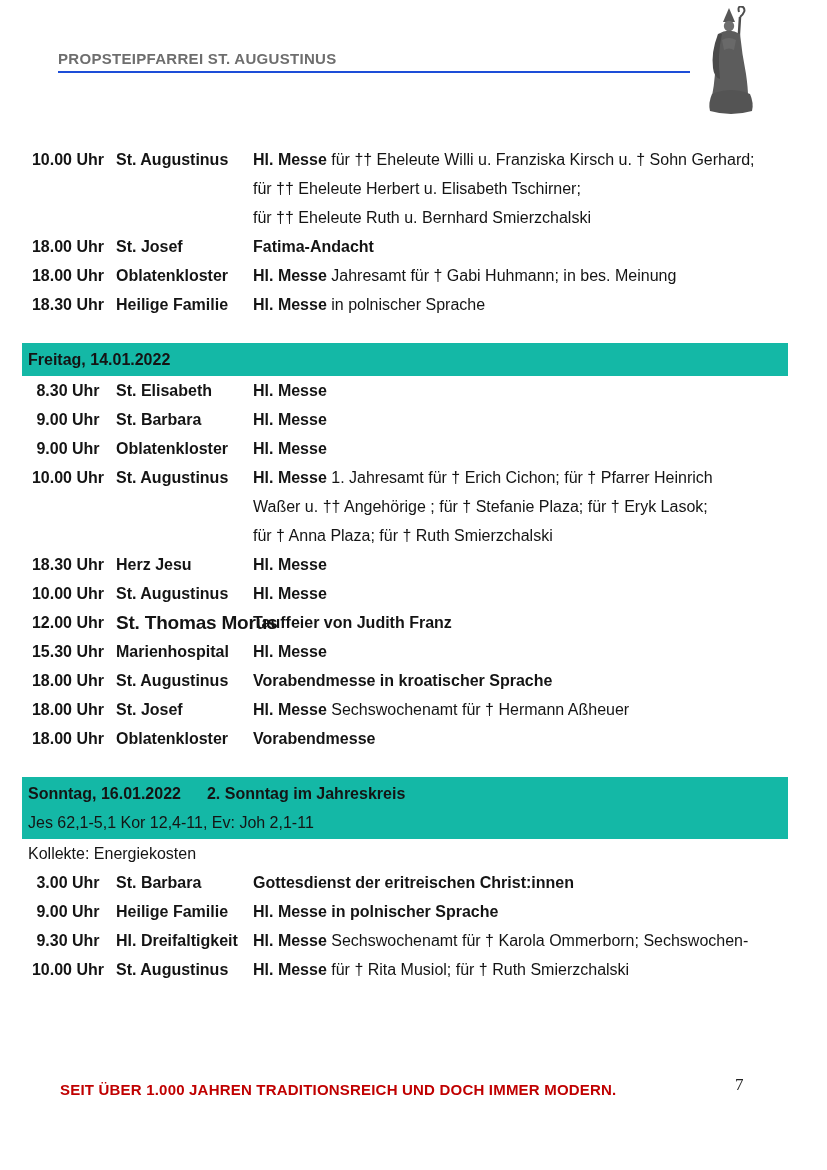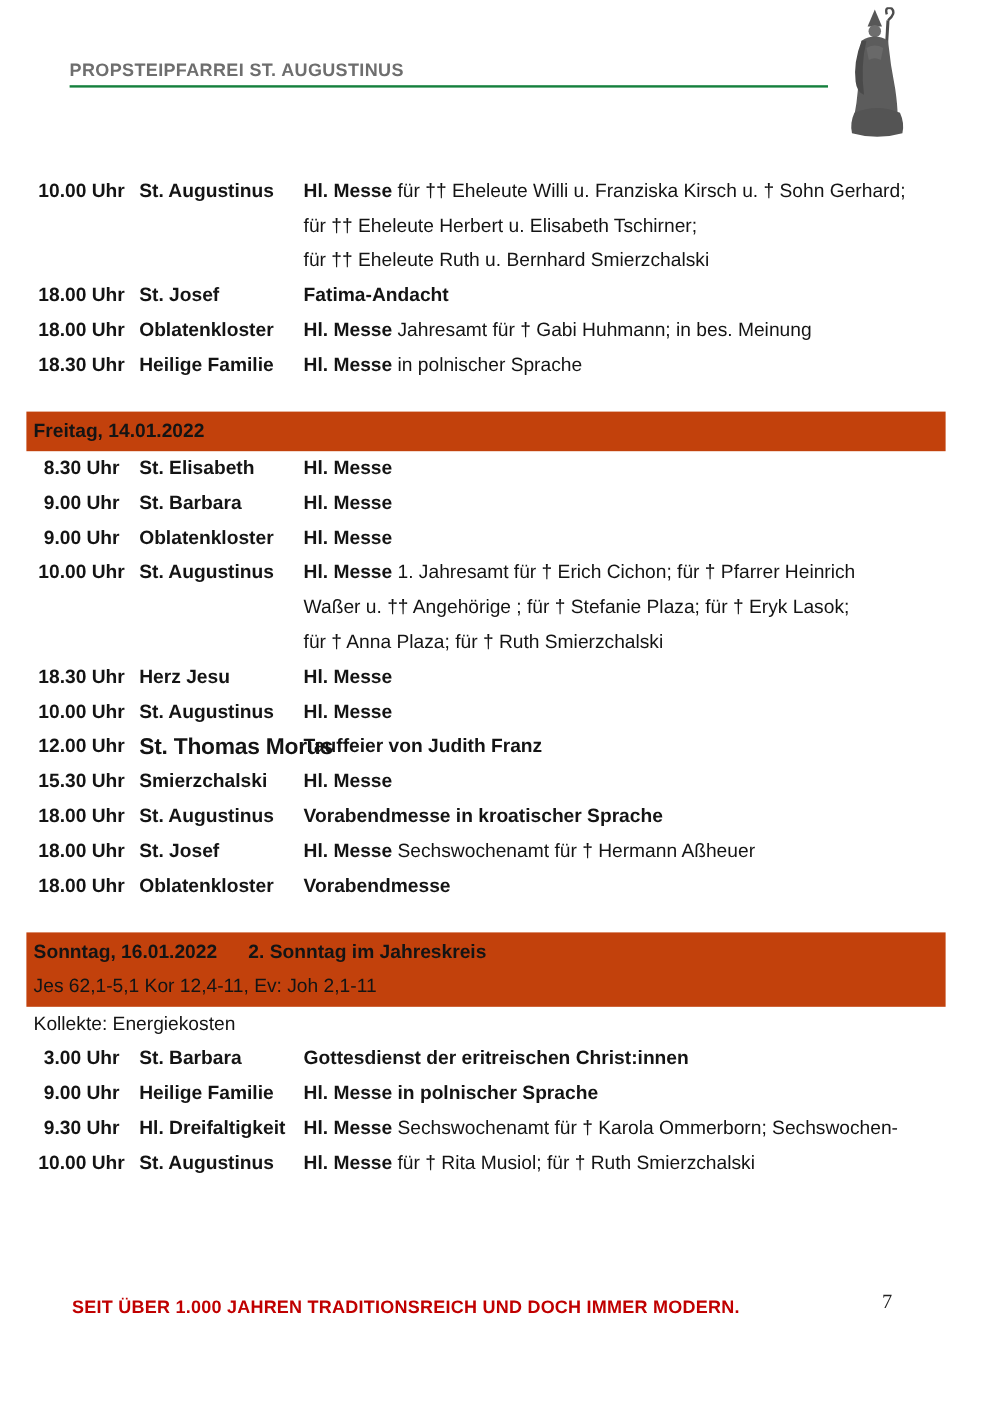--- a/index.html
+++ b/index.html
@@ -4,32 +4,32 @@
 <style>
   html,body{margin:0;padding:0;background:#e8e8e8;}
   .page{
     width:827px;height:1170px;position:relative;background:#ffffff;
     font-family:"Liberation Sans","DejaVu Sans",sans-serif;
     font-size:16px;line-height:29px;color:#141414;overflow:hidden;
     margin:0 auto;
   }
   .page-header{
     position:absolute;top:50px;left:58px;width:632px;
-    border-bottom:2px solid #15803d;padding-bottom:3px;
+    border-bottom:2px solid #1d4ed8;padding-bottom:3px;
     font-size:15px;font-weight:bold;color:#6e6e6e;
     letter-spacing:0.3px;line-height:18px;
   }
   .statue{position:absolute;top:6px;left:700px;}
   .content{position:absolute;top:145px;left:22px;width:766px;}
   .row{display:grid;grid-template-columns:80px 129px 1fr;column-gap:8px;padding-left:6px;}
   .time{font-weight:bold;text-align:center;white-space:nowrap;}
   .loc{font-weight:bold;white-space:nowrap;}
   .loc.small{font-size:19px;letter-spacing:-0.2px;}
   .desc-line b{font-weight:bold;}
-  .section-bar{background:#c2410c;margin-top:24px;padding:2px 6px;}
+  .section-bar{background:#14b8a6;margin-top:24px;padding:2px 6px;}
   .sec-title{font-weight:bold;}
   .sec-sub{font-weight:bold;margin-left:26px;}
   .sec-readings{font-weight:normal;}
   .note{padding-left:6px;}
   .footer-slogan{
     position:absolute;top:1080px;left:60px;width:660px;text-align:left;
     color:#c00000;font-weight:bold;font-size:15px;line-height:20px;letter-spacing:0.2px;
   }
   .page-number{
     position:absolute;top:1074px;left:735px;
@@ -137,21 +137,21 @@
       </div>
       <div class="row">
         <div class="time">12.00 Uhr</div>
         <div class="loc small">St. Thomas Morus</div>
         <div class="desc">
           <div class="desc-line"><b>Tauffeier von Judith Franz</b></div>
         </div>
       </div>
       <div class="row">
         <div class="time">15.30 Uhr</div>
-        <div class="loc">Smierzchalski</div>
+        <div class="loc">Marienhospital</div>
         <div class="desc">
           <div class="desc-line"><b>Hl. Messe</b></div>
         </div>
       </div>
       <div class="row">
         <div class="time">18.00 Uhr</div>
         <div class="loc">St. Augustinus</div>
         <div class="desc">
           <div class="desc-line"><b>Vorabendmesse in kroatischer Sprache</b></div>
         </div>

